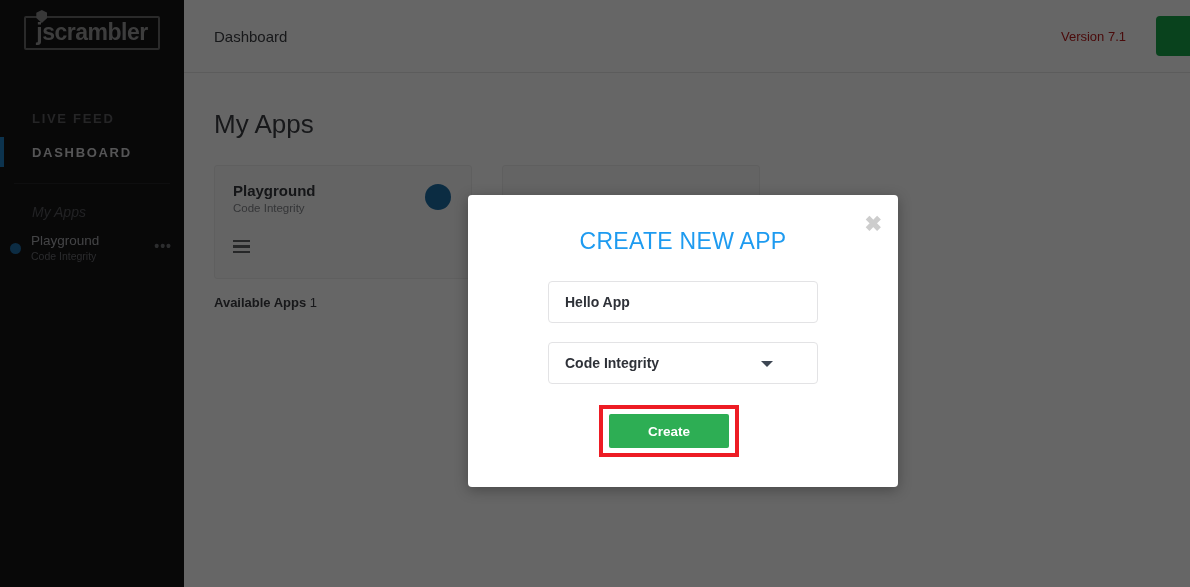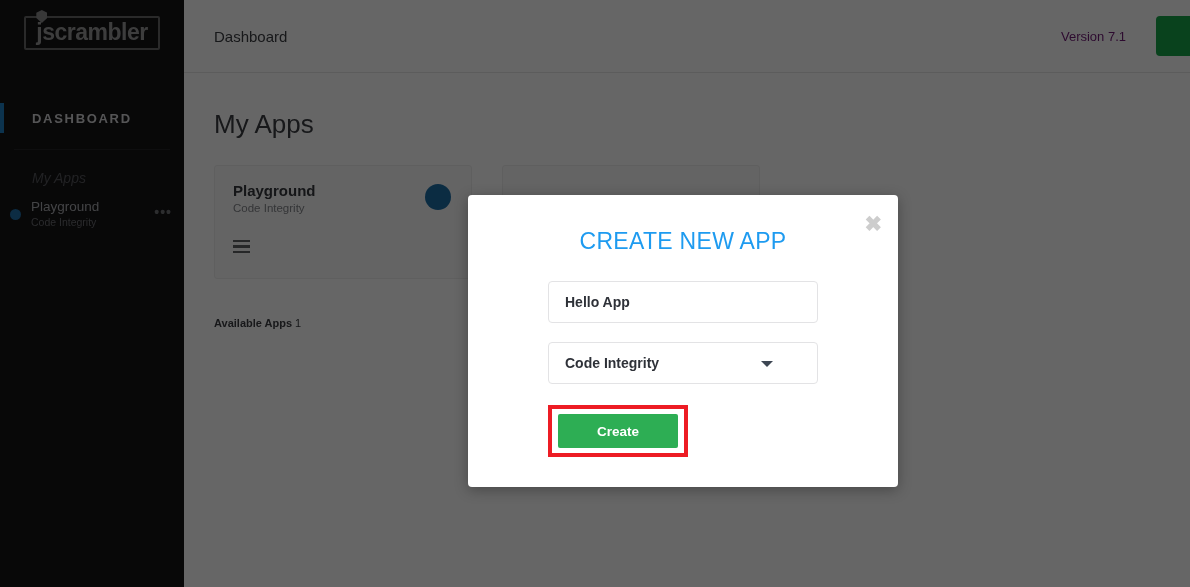--- a/index.html
+++ b/index.html
@@ -88,21 +88,21 @@
     height:73px; background:#ffffff;
     border-bottom:1px solid #e6e6e6;
     display:flex; align-items:center;
     padding:0 0 0 30px;
     position:relative;
   }
   .topbar-title { font-size:15px; color:#3b3d42; }
   .topbar-right {
     margin-left:auto; display:flex; align-items:center;
   }
-  .version-text { font-size:13px; color:#701a75; }
+  .version-text { font-size:13px; color:#b91c1c; }
   .new-app-btn {
     margin-left:30px; margin-right:-18px;
     background:#18a54a; color:#ffffff;
     border:none; border-radius:4px;
     height:40px; min-width:52px;
     padding:0 14px; font-size:13px; font-weight:bold;
     cursor:pointer; white-space:nowrap;
     overflow:hidden;
   }
   .content { padding:36px 0 0 30px; }
@@ -124,21 +124,21 @@
     position:absolute; right:20px; top:18px;
     width:26px; height:26px; border-radius:50%;
     background:#1d6ea6;
   }
   .card-burger { position:absolute; left:18px; bottom:22px; }
   .card-burger span {
     display:block; width:17px; height:2.5px;
     background:#5f6165; margin-bottom:3px;
   }
   .avail {
-    margin-top:38px; font-size:11px; color:#3c3e43;
+    margin-top:16px; font-size:13px; color:#3c3e43;
   }
   .avail b { font-weight:bold; }
   .avail i { font-style:normal; font-weight:normal; }
 
   
   .overlay {
     position:absolute; left:0; top:0;
     width:1190px; height:587px;
     background:rgba(0,0,0,0.6);
   }
@@ -181,21 +181,21 @@
     position:absolute; right:17px; top:50%;
     margin-top:-2px;
     width:0; height:0;
     border-left:6px solid transparent;
     border-right:6px solid transparent;
     border-top:6px solid #3d4653;
     pointer-events:none;
   }
   .create-wrap {
     margin-top:21px;
-    display:flex; justify-content:flex-start;
+    display:flex; justify-content:center;
   }
   .create-outline {
     border:4px solid #ed1c24;
     background:#ffffff;
     padding:5px 6px;
     display:inline-block;
   }
   .create-btn {
     display:block;
     width:120px; height:34px;
@@ -254,20 +254,23 @@
   <div class="sidebar">
 
     <div class="logo-wrap">
       <div class="logo-box">
         <div class="logo-shield"></div>
         <div class="logo-text">jscrambler</div>
       </div>
     </div>
 
     <div class="nav-section">
+      <div class="nav-item">
+        <span>LIVE FEED</span>
+      </div>
       <div class="nav-item active">
         <span class="active-bar"></span>
         <span>DASHBOARD</span>
       </div>
     </div>
 
     <div class="nav-divider"></div>
 
     <div class="apps-heading">My Apps</div>
 

